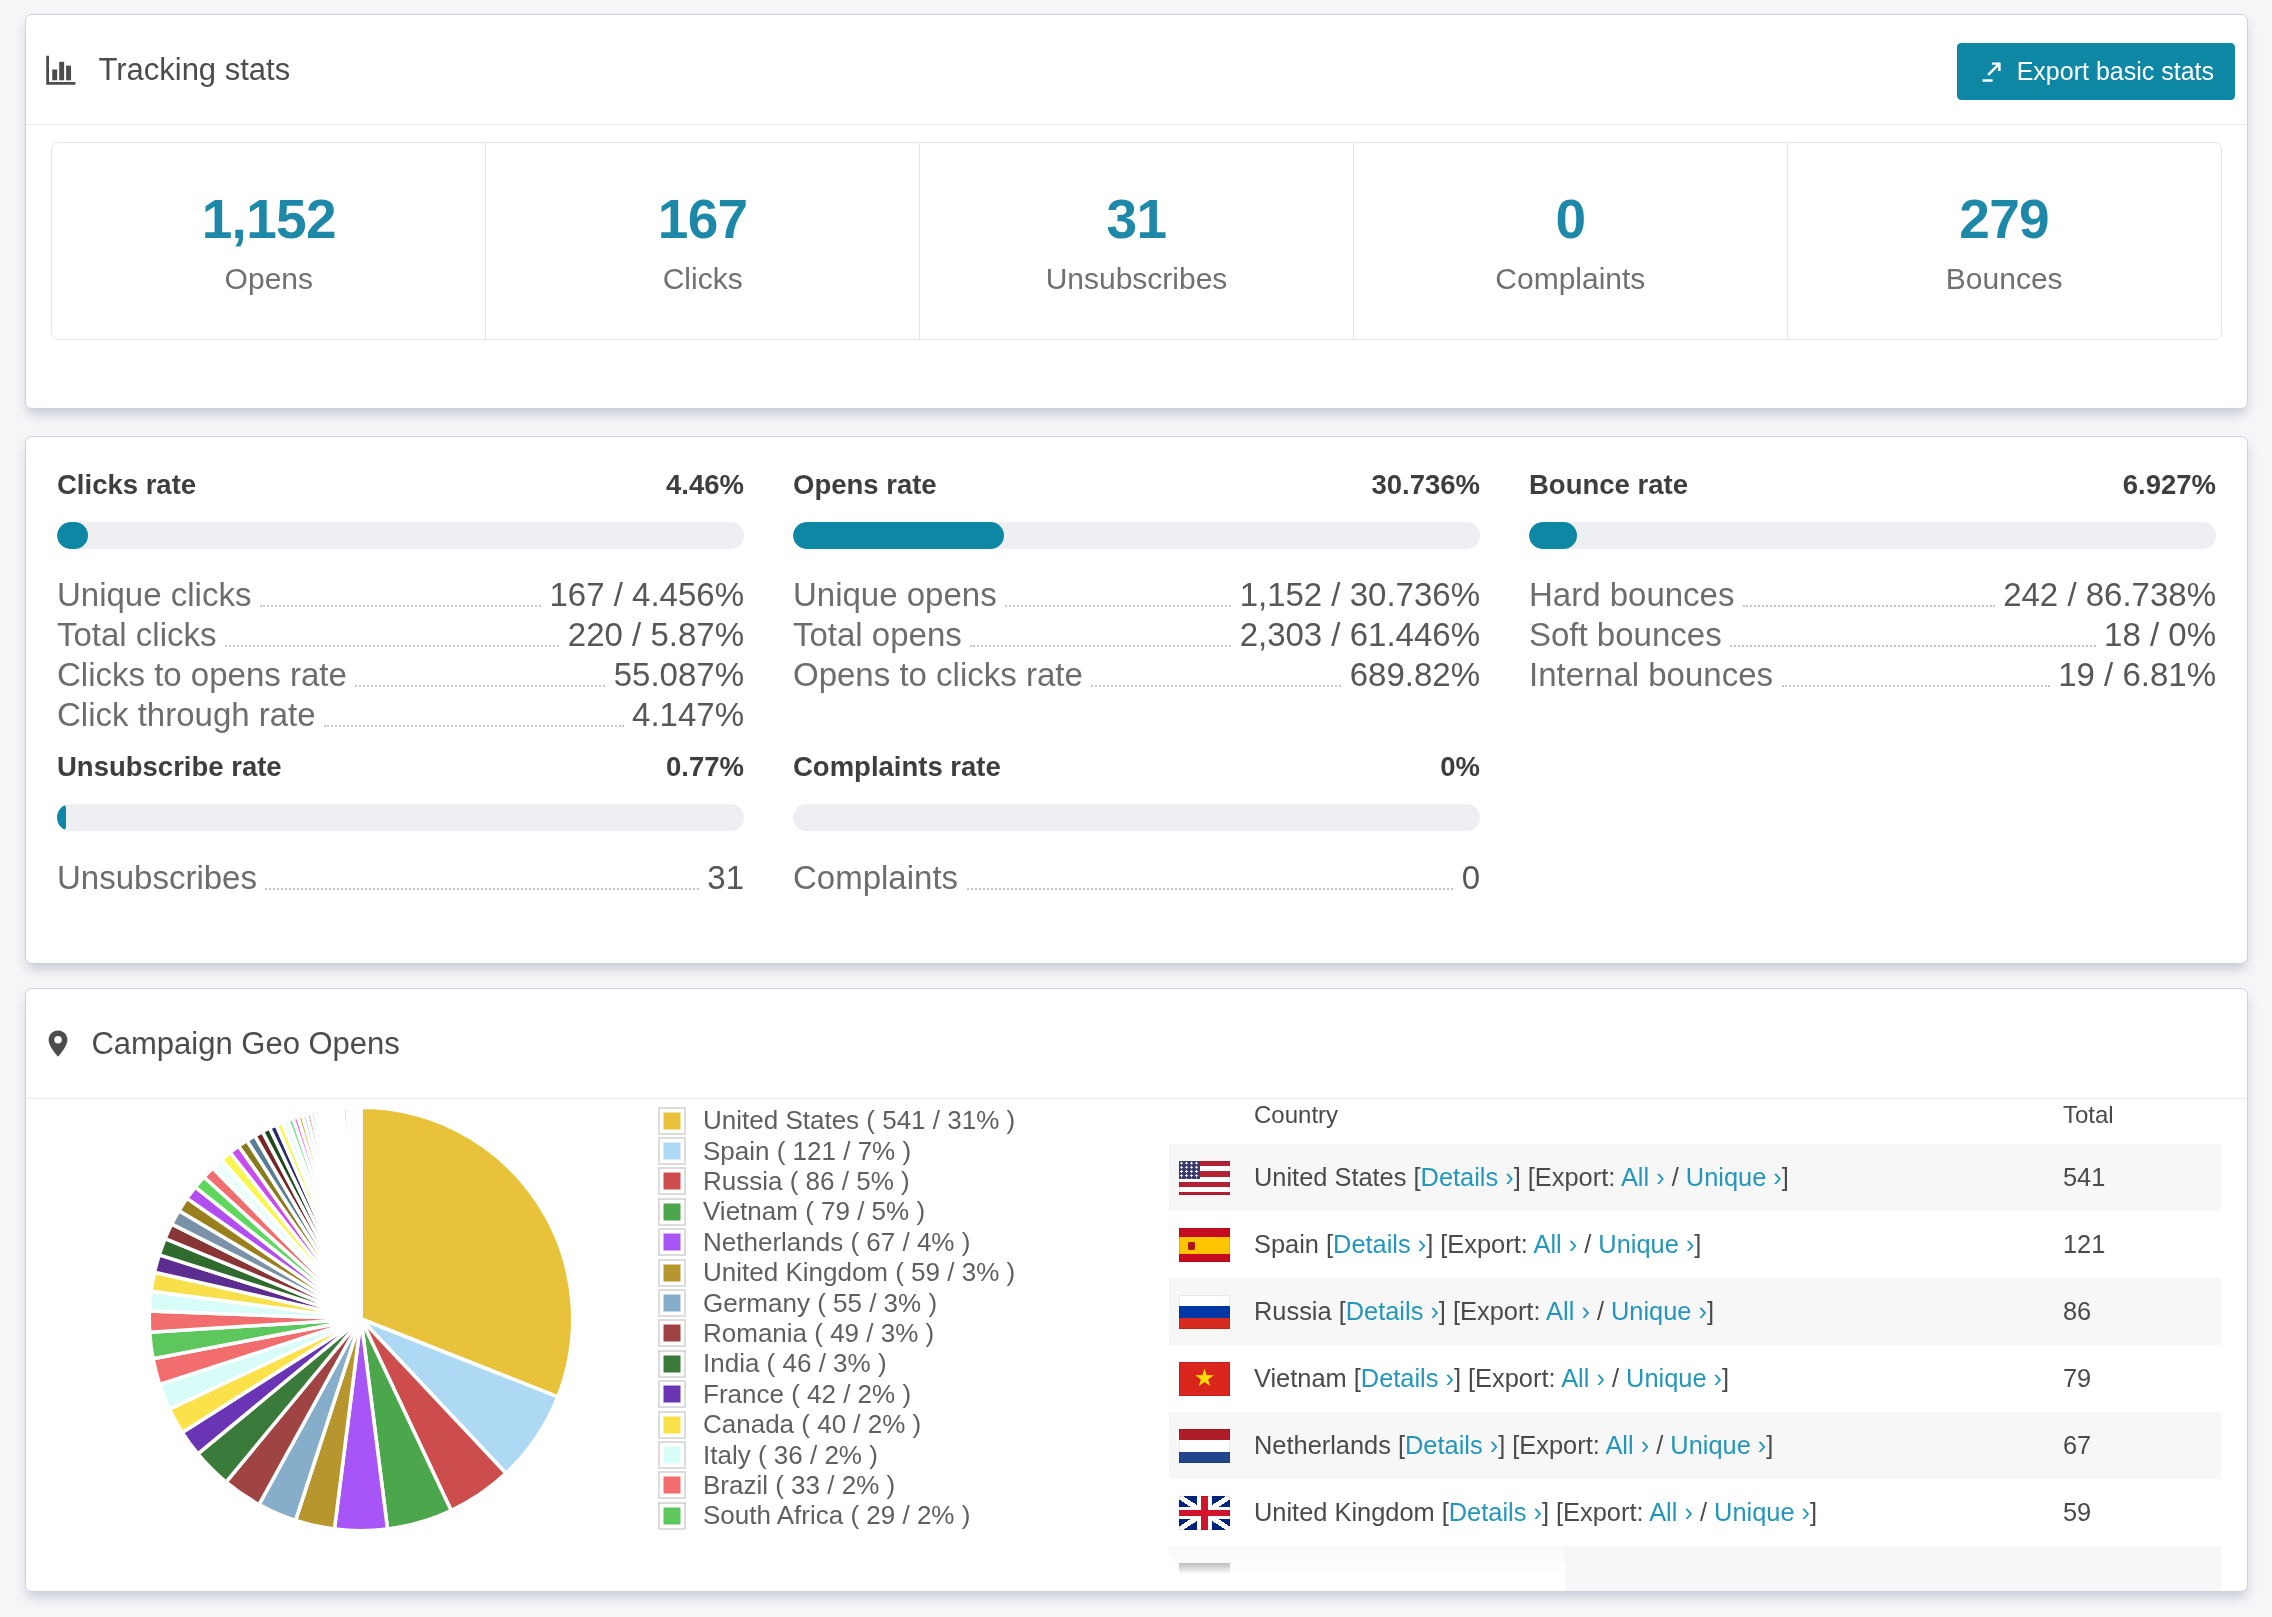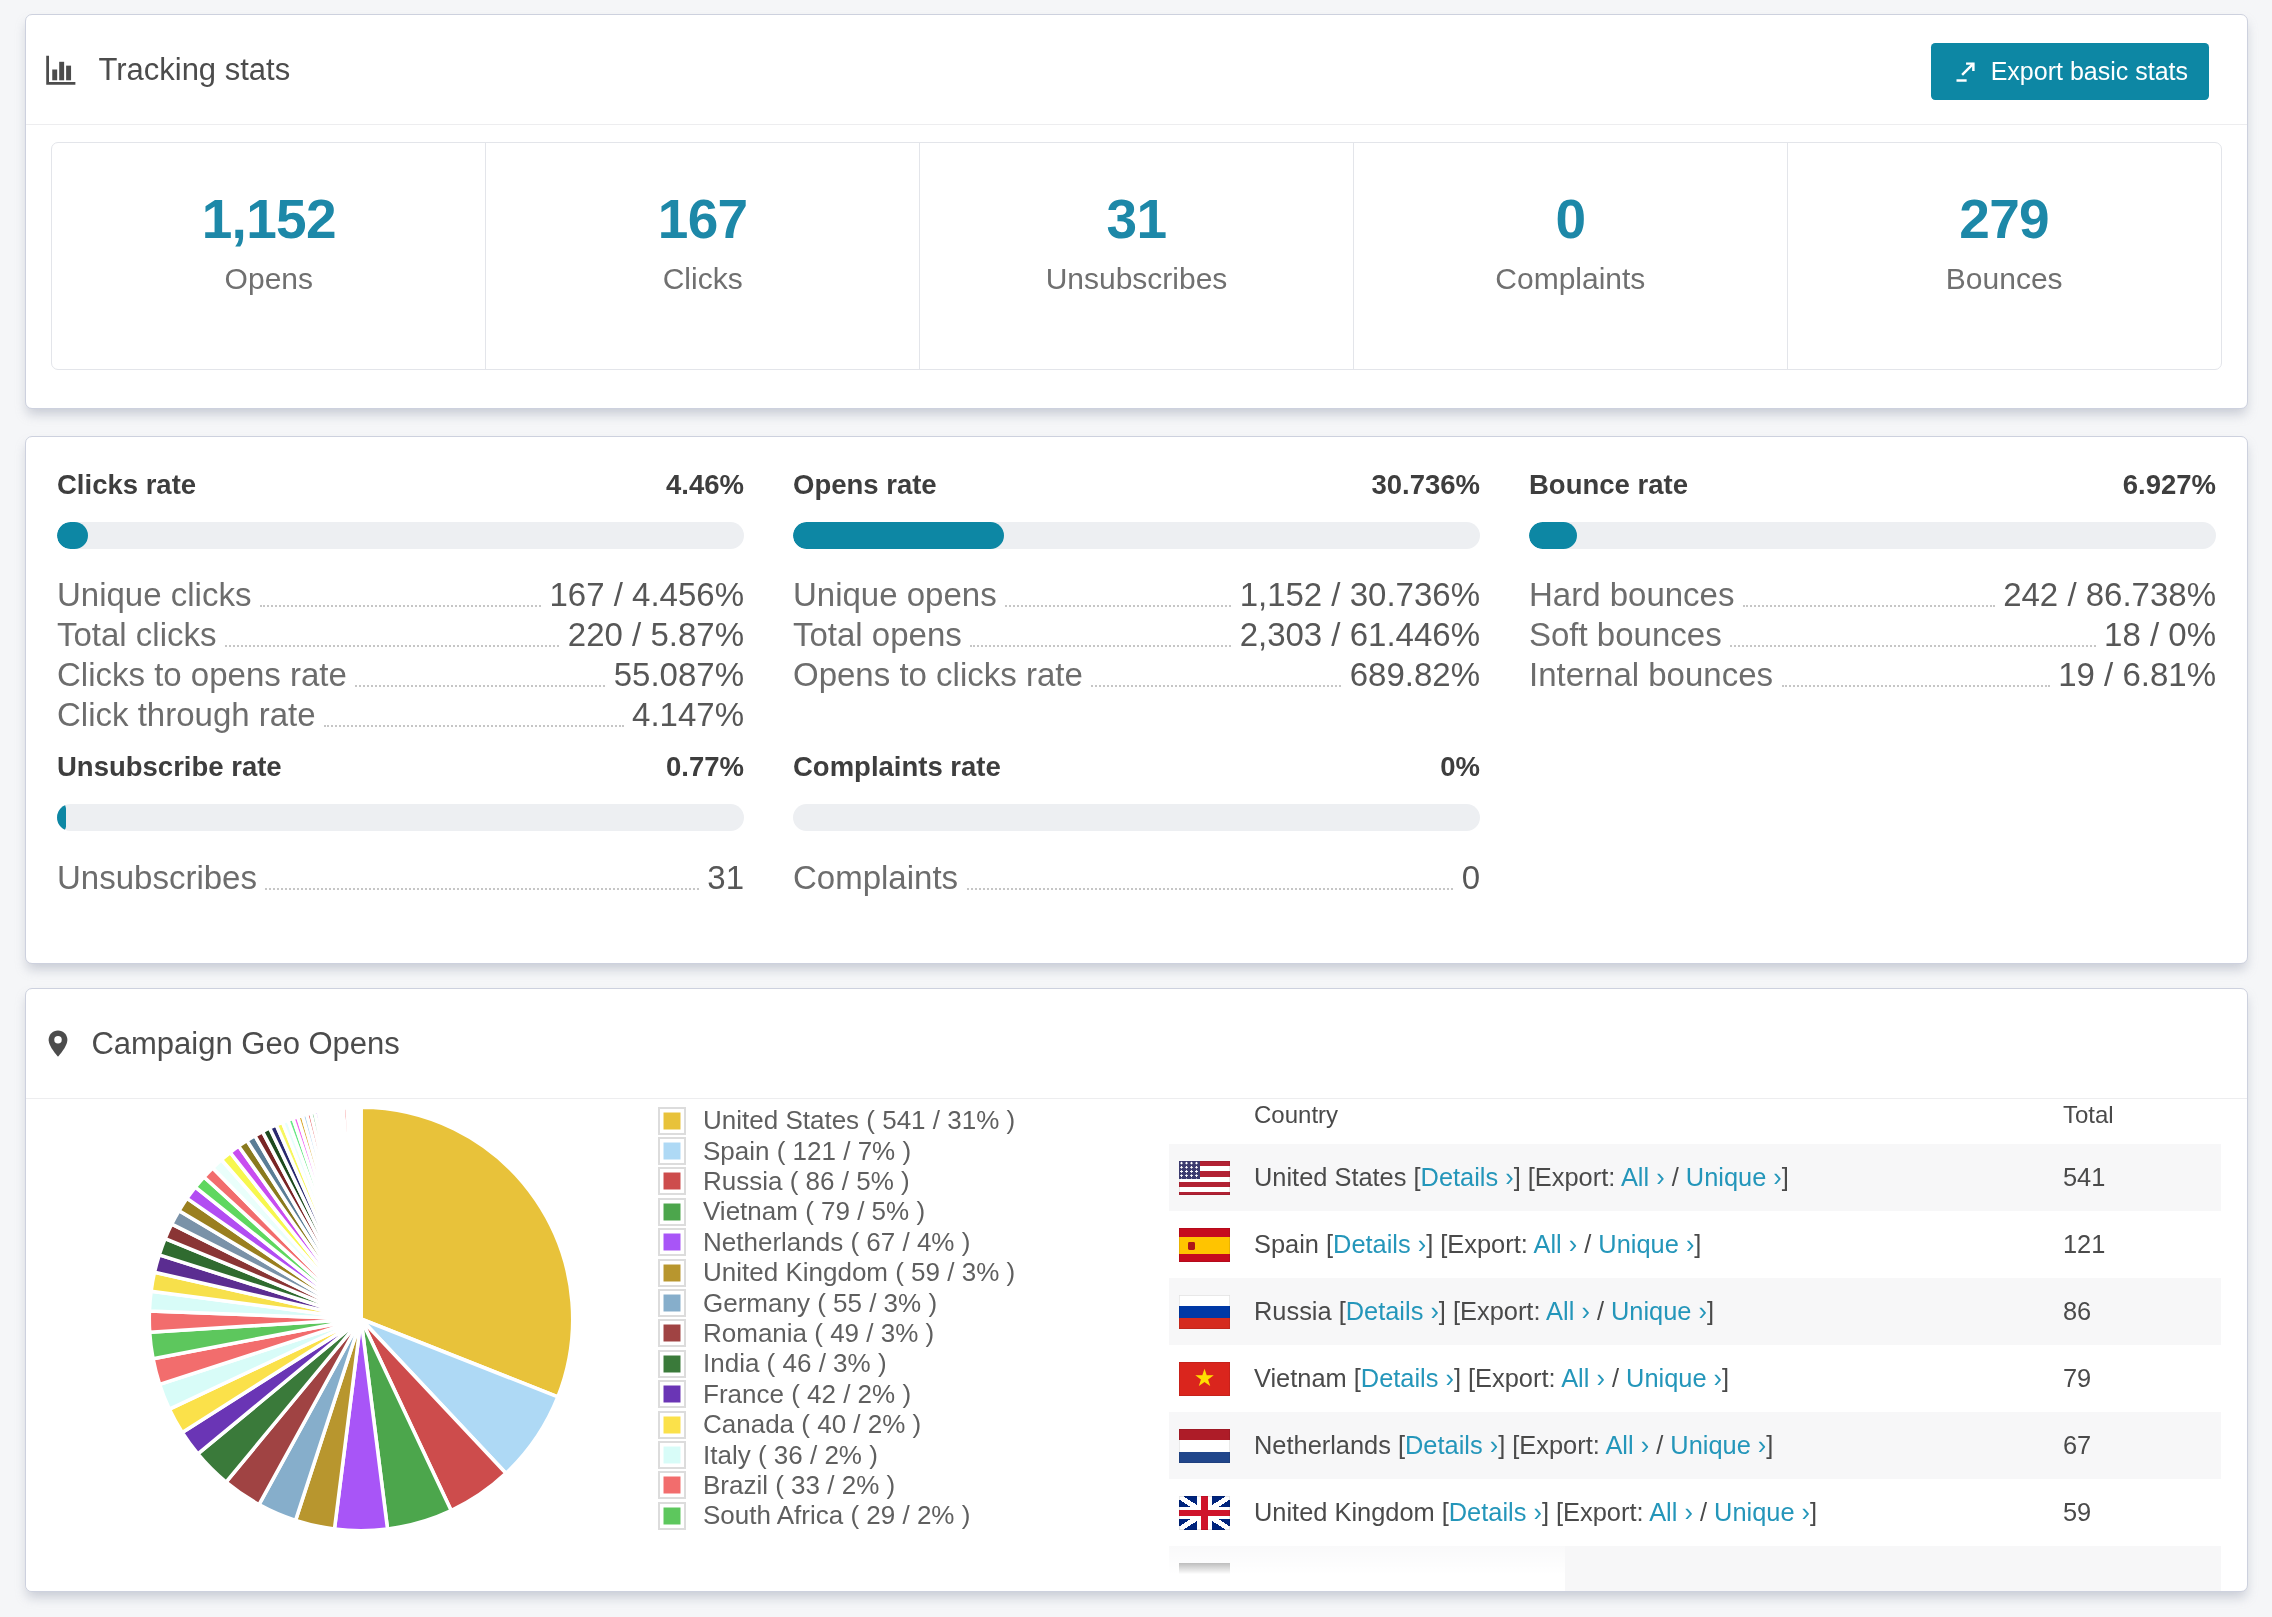--- a/index.html
+++ b/index.html
@@ -26,35 +26,35 @@
     position:relative; height:110px;
     display:flex; align-items:center;
     padding:0 17px;
     border-bottom:1.4px solid #ededef;
   }
   .card-title { font-size:31px; color:#4c4c4c; margin-left:18.4px; }
   .head-icon { width:37px; height:37px; flex:0 0 auto; }
 
   
   .btn-export {
-    position:absolute; right:38px; top:28px;
+    position:absolute; right:12px; top:28px;
     background:#0d87a4; color:#fff;
     border:none; border-radius:4.2px;
     font-size:25px; font-family:inherit;
     padding:14px 21px;
     display:flex; align-items:center; gap:11.3px;
     cursor:pointer;
   }
 
   
   .stats-box {
     margin:17px 25.4px 0;
     border:1.4px solid #e3e5ea;
     border-radius:7px;
-    display:flex; height:228px;
+    display:flex; height:198px;
   }
   .stat-cell { flex:1; text-align:center; padding-top:44px; border-right:1.4px solid #e3e5ea; }
   .stat-cell:last-child { border-right:none; }
   .stat-value { font-size:55px; font-weight:700; color:#1d88a8; letter-spacing:-0.7px; }
   .stat-label { font-size:30px; color:#707070; margin-top:11.3px; }
 
   
   .rates-grid {
     padding:32px 31px;
     display:grid;

